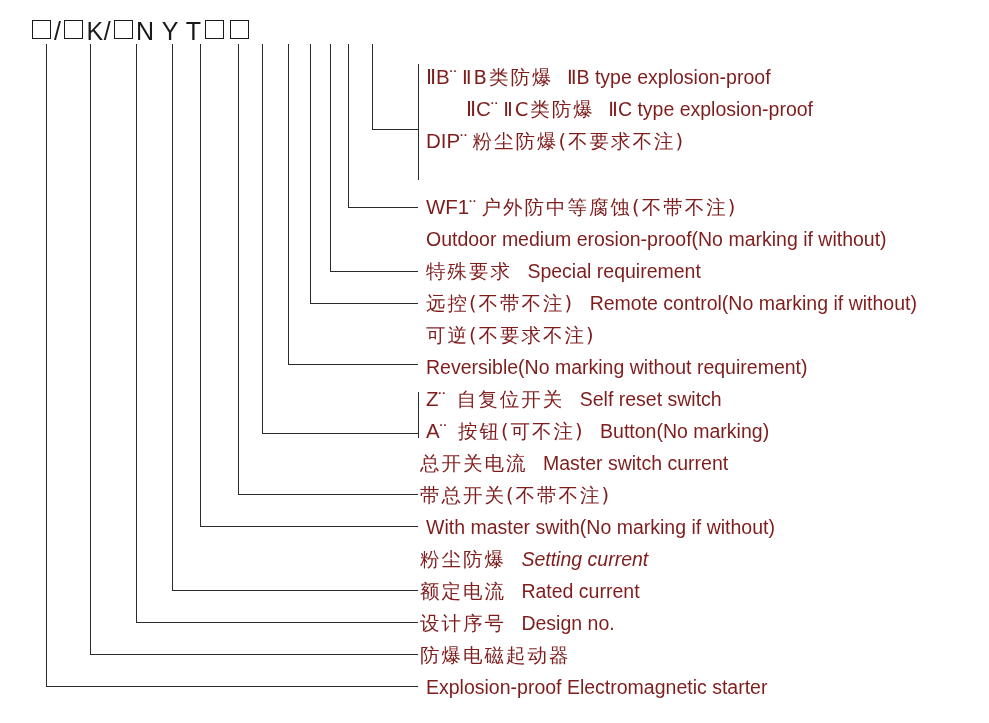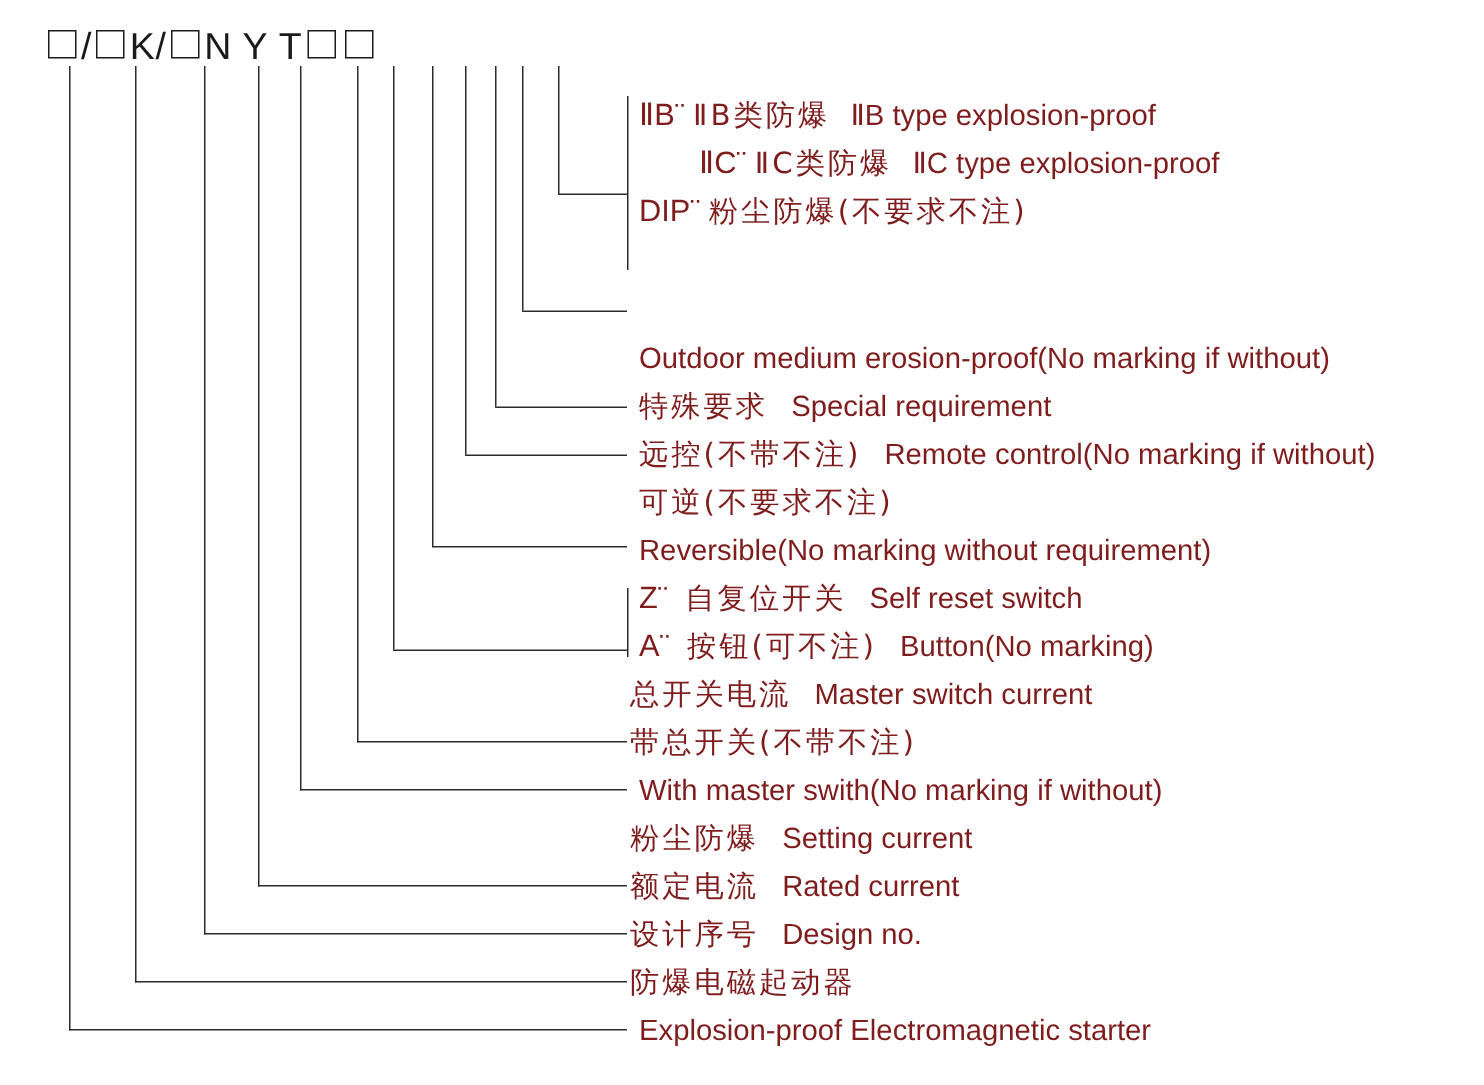--- a/index.html
+++ b/index.html
@@ -145,20 +145,24 @@
     <span class="en big">ⅡC¨</span>
     <span class="cn">ⅡC类防爆</span>
     <span class="en" style="margin-left:8px;">ⅡC type explosion-proof</span>
   </div>
 
   <div class="row" style="left:426px; top:130px;">
     <span class="en big">DIP¨</span>
     <span class="cn">粉尘防爆(不要求不注)</span>
   </div>
 
+  <div class="row" style="left:426px; top:196px;">
+    <span class="en big">WF1¨</span>
+    <span class="cn">户外防中等腐蚀(不带不注)</span>
+  </div>
   <div class="row en" style="left:426px; top:228px;">Outdoor medium erosion-proof(No marking if without)</div>
 
   <div class="row" style="left:426px; top:292px;">
     <span class="cn">远控(不带不注)</span>
     <span class="en" style="margin-left:10px;">Remote control(No marking if without)</span>
   </div>
 
   <div class="row" style="left:426px; top:260px;">
     <span class="cn">特殊要求</span>
     <span class="en" style="margin-left:10px;">Special requirement</span>
@@ -186,21 +190,21 @@
     <span class="en" style="margin-left:10px;">Master switch current</span>
   </div>
 
   <div class="row" style="left:420px; top:484px;">
     <span class="cn">带总开关(不带不注)</span>
   </div>
   <div class="row en" style="left:426px; top:516px;">With master swith(No marking if without)</div>
 
   <div class="row" style="left:420px; top:548px;">
     <span class="cn">粉尘防爆</span>
-    <span class="en" style="margin-left:10px;">Setting current</span>
+    <span class="en" style="margin-left:10px;font-style:italic;">Setting current</span>
   </div>
 
   <div class="row" style="left:420px; top:580px;">
     <span class="cn">额定电流</span>
     <span class="en" style="margin-left:10px;">Rated current</span>
   </div>
 
   <div class="row" style="left:420px; top:612px;">
     <span class="cn">设计序号</span>
     <span class="en" style="margin-left:10px;">Design no.</span>

